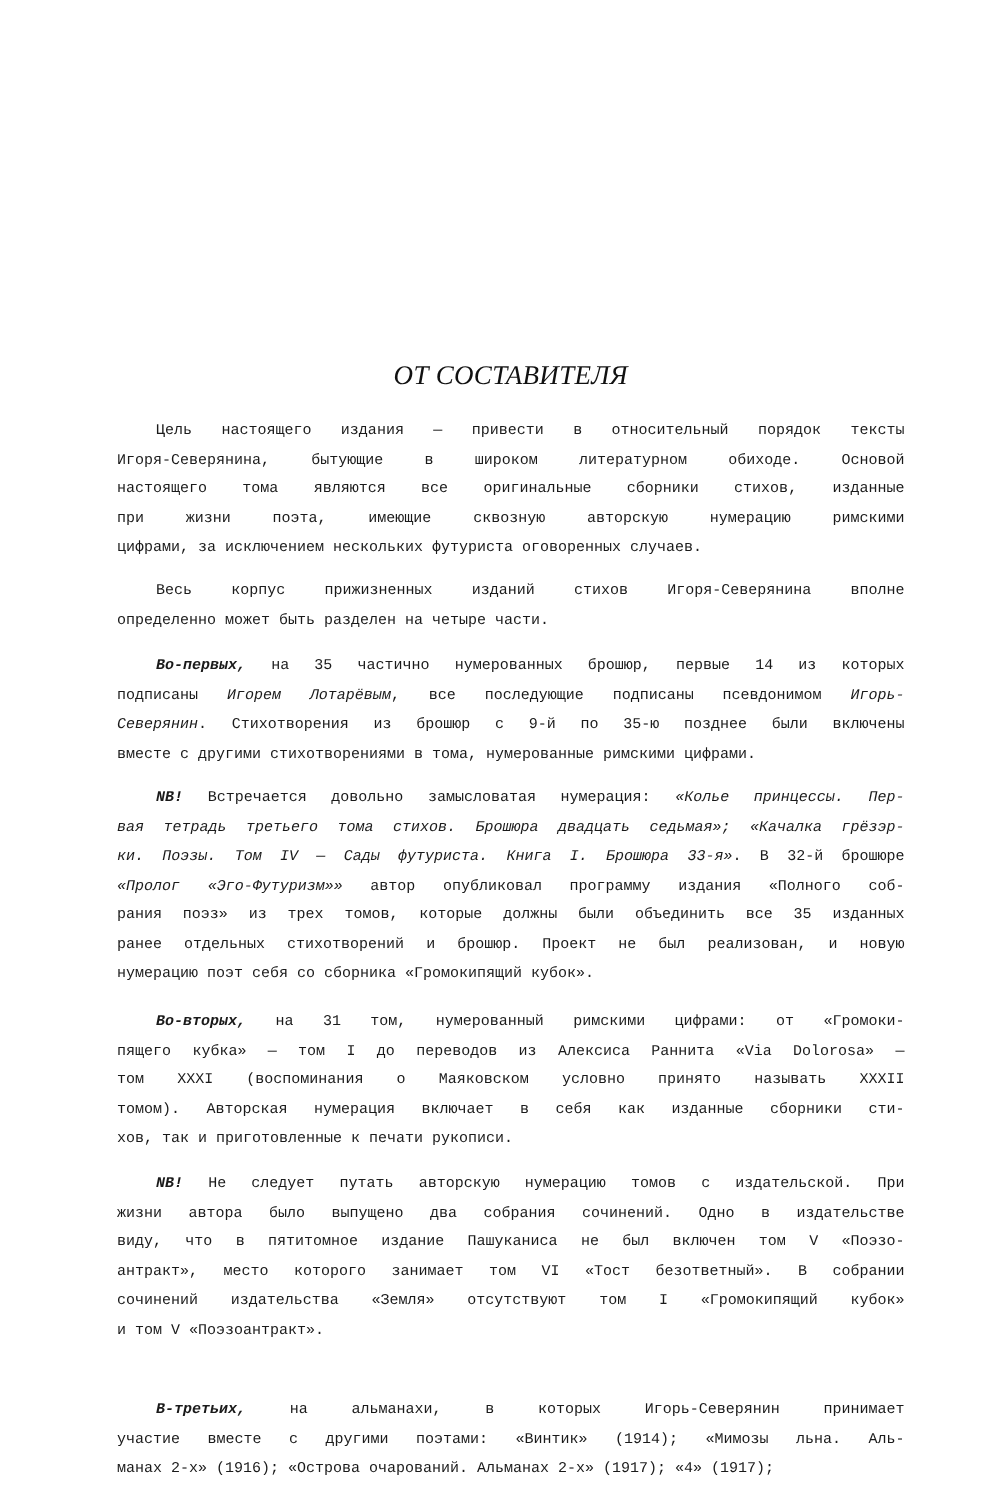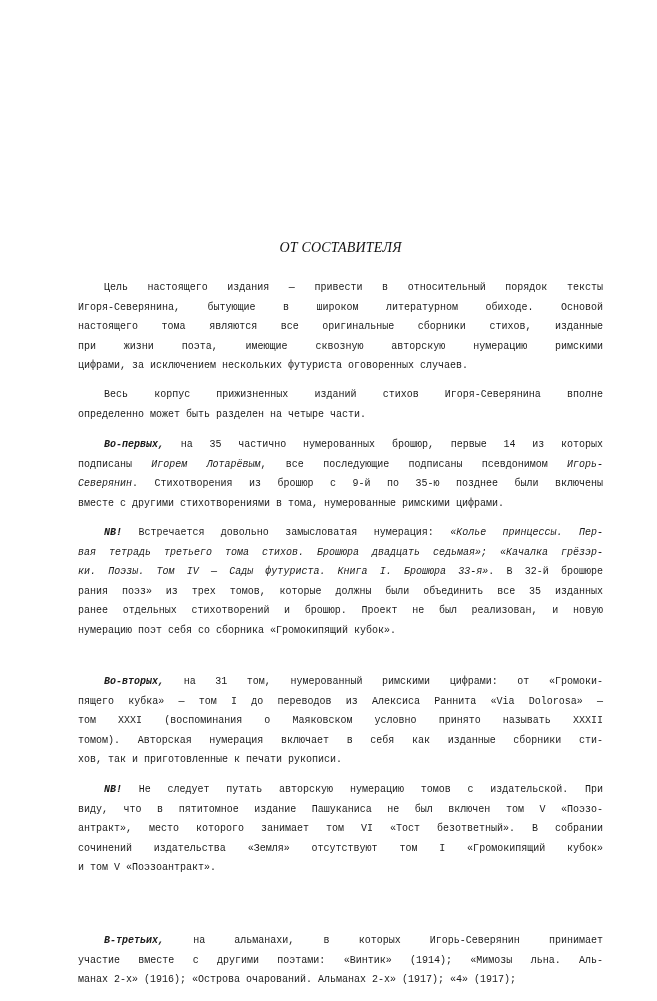--- a/index.html
+++ b/index.html
@@ -1,20 +1,20 @@
 <!DOCTYPE html>
 <html><head>
 <meta charset="utf-8">
 <style>
   html, body { margin: 0; padding: 0; background: #ffffff; }
   body { width: 657px; height: 1001px; position: relative; overflow: hidden;
          font-family: "Liberation Serif", "DejaVu Serif", serif; color: #1a1a1a; }
   .page { position: absolute; left: 78px; top: 0; width: 525px; }
   .title { position: absolute; left: 0; width: 525px; top: 240px; text-align: center;
-           font-style: italic; font-size: 14px; letter-spacing: 0.2px; color: #111; }
+           font-style: italic; font-size: 18px; letter-spacing: 0.2px; color: #111; }
   .para { position: absolute; left: 0; width: 525px; }
   .line { display: block; height: 19.55px; line-height: 19.55px; font-size: 10px;
           text-align: justify; text-align-last: justify; white-space: nowrap; overflow: visible; font-family: Liberation Mono, monospace; }
   .line.last { text-align-last: left; }
   .line.indent { text-indent: 26px; }
   .i { font-style: italic; margin-top: 48px; }
   .bi { font-style: italic; font-weight: bold; }
   .jl { display: block; width: 100%; text-align: justify; text-align-last: justify; white-space: normal; }
   .line.last .jl { text-align-last: left; }
 </style>
@@ -67,20 +67,23 @@
       <div class="line indent">
         <span class="jl"><span class="bi">NB!</span><span> Встречается довольно замысловатая нумерация: </span><span class="i">«Колье принцессы. Пер-</span></span>
       </div>
       <div class="line">
         <span class="jl"><span class="i">вая тетрадь третьего тома стихов. Брошюра двадцать седьмая»; «Качалка грёзэр-</span></span>
       </div>
       <div class="line">
         <span class="jl"><span class="i">ки. Поэзы. Том IV — Сады футуриста. Книга I. Брошюра 33-я»</span><span>. В 32-й брошюре</span></span>
       </div>
       <div class="line">
+        <span class="jl"><span class="i">«Пролог «Эго-Футуризм»»</span><span> автор опубликовал программу издания «Полного соб-</span></span>
+      </div>
+      <div class="line">
         <span class="jl"><span>рания поэз» из трех томов, которые должны были объединить все 35 изданных</span></span>
       </div>
       <div class="line">
         <span class="jl"><span>ранее отдельных стихотворений и брошюр. Проект не был реализован, и новую</span></span>
       </div>
       <div class="line last">
         <span class="jl"><span>нумерацию поэт себя со сборника «Громокипящий кубок».</span></span>
       </div>
     </div>
   <div class="para" style="top:672px;">
@@ -98,20 +101,23 @@
       </div>
       <div class="line last">
         <span class="jl"><span>хов, так и приготовленные к печати рукописи.</span></span>
       </div>
     </div>
   <div class="para" style="top:780px;">
       <div class="line indent">
         <span class="jl"><span class="bi">NB!</span><span> Не следует путать авторскую нумерацию томов с издательской. При</span></span>
       </div>
       <div class="line">
+        <span class="jl"><span>жизни автора было выпущено два собрания сочинений. Одно в издательстве</span></span>
+      </div>
+      <div class="line">
         <span class="jl"><span>виду, что в пятитомное издание Пашуканиса не был включен том V «Поэзо-</span></span>
       </div>
       <div class="line">
         <span class="jl"><span>антракт», место которого занимает том VI «Тост безответный». В собрании</span></span>
       </div>
       <div class="line">
         <span class="jl"><span>сочинений издательства «Земля» отсутствуют том I «Громокипящий кубок»</span></span>
       </div>
       <div class="line last">
         <span class="jl"><span>и том V «Поэзоантракт».</span></span>

